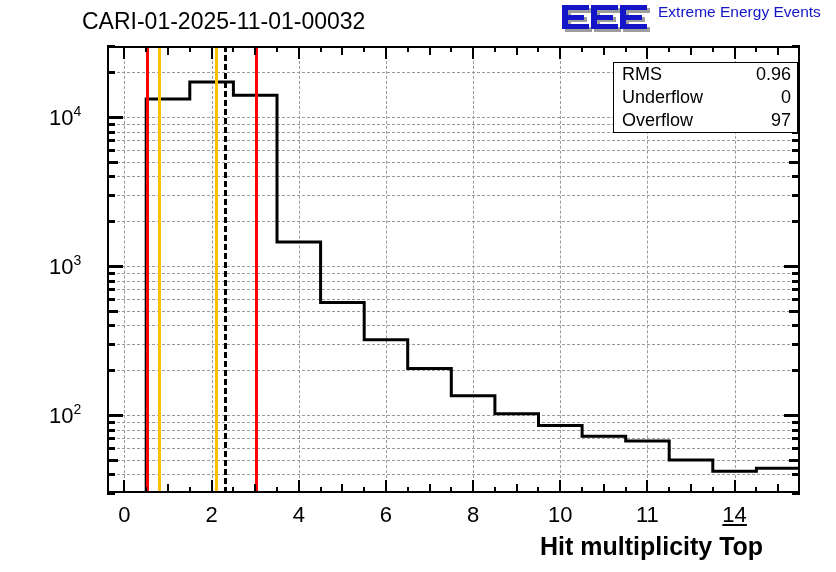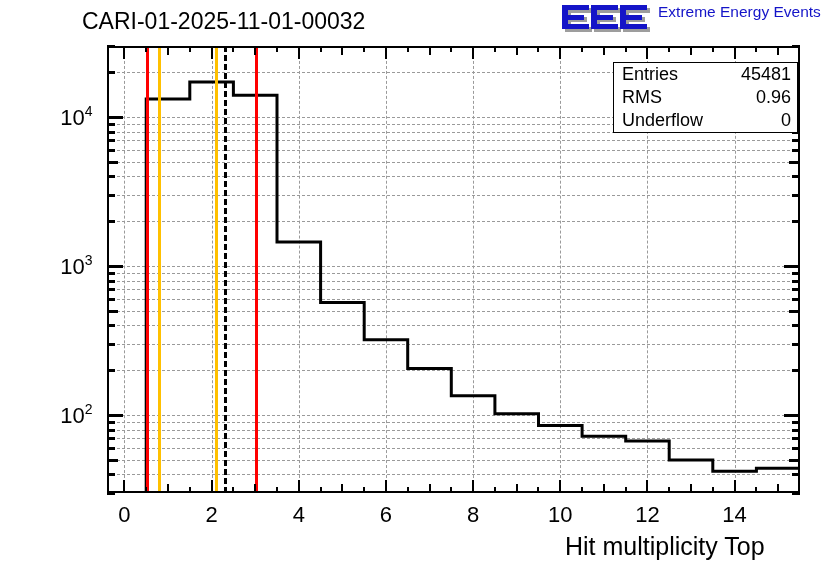--- a/index.html
+++ b/index.html
@@ -24,21 +24,21 @@
   
   .gl-v{position:absolute;top:0;width:0;height:447px;border-left:1px dashed #9a9a9a;}
   .gl-h{position:absolute;left:0;height:0;width:693px;border-top:1px dashed #9a9a9a;}
 
   
   .tick-b{position:absolute;background:#000;bottom:0;width:2px;}
   .tick-t{position:absolute;background:#000;top:0;width:2px;}
 
   
   .xlab{position:absolute;font-size:22px;text-align:center;transform:translateX(-50%);}
-  .ylab{position:absolute;font-size:22px;text-align:center;transform:translateY(-50%);white-space:nowrap;}
+  .ylab{position:absolute;font-size:22px;text-align:left;transform:translateY(-50%);white-space:nowrap;}
   .ylab sup{font-size:14px;vertical-align:super;}
   .axis-title{position:absolute;font-size:25px;white-space:nowrap;}
 
   
   .hist{position:absolute;left:0;top:0;}
 
   
   .vline{position:absolute;top:0;height:447px;width:3px;}
   .vline.dashed{width:0;border-left:3px dashed #000;background:none;}
 
@@ -206,22 +206,22 @@
       <div class="tick-b" style="left: 755.415px; bottom: 79px; height: 6px; position: absolute;"></div>
       <div class="tick-t" style="left: 755.415px; top: 46px; height: 6px; position: absolute; background: rgb(0, 0, 0);"></div>
       <div class="tick-b" style="left: 777.208px; bottom: 79px; height: 9px; position: absolute;"></div>
       <div class="tick-t" style="left: 777.208px; top: 46px; height: 9px; position: absolute; background: rgb(0, 0, 0);"></div>
       <div class="xlab" style="left: 124.434px; top: 502px;">0</div>
       <div class="xlab" style="left: 211.604px; top: 502px;">2</div>
       <div class="xlab" style="left: 298.774px; top: 502px;">4</div>
       <div class="xlab" style="left: 385.943px; top: 502px;">6</div>
       <div class="xlab" style="left: 473.113px; top: 502px;">8</div>
       <div class="xlab" style="left: 560.283px; top: 502px;">10</div>
-      <div class="xlab" style="left: 647.453px; top: 502px;">12</div>
-      <div class="xlab" style="left: 734.623px; top: 502px;">14</div>
+      <div class="xlab" style="left: 647.453px; top: 502px;">11</div>
+      <div class="xlab" style="left: 734.623px; top: 502px; text-decoration: underline;">14</div>
       <div style="position: absolute; background: rgb(0, 0, 0); height: 3px; left: 107px; top: 492px; width: 8px;"></div>
       <div style="position: absolute; background: rgb(0, 0, 0); height: 3px; left: 792px; top: 492px; width: 8px;"></div>
       <div style="position: absolute; background: rgb(0, 0, 0); height: 3px; left: 107px; top: 473.384px; width: 8px;"></div>
       <div style="position: absolute; background: rgb(0, 0, 0); height: 3px; left: 792px; top: 473.384px; width: 8px;"></div>
       <div style="position: absolute; background: rgb(0, 0, 0); height: 3px; left: 107px; top: 458.945px; width: 11px;"></div>
       <div style="position: absolute; background: rgb(0, 0, 0); height: 3px; left: 789px; top: 458.945px; width: 11px;"></div>
       <div style="position: absolute; background: rgb(0, 0, 0); height: 3px; left: 107px; top: 447.147px; width: 8px;"></div>
       <div style="position: absolute; background: rgb(0, 0, 0); height: 3px; left: 792px; top: 447.147px; width: 8px;"></div>
       <div style="position: absolute; background: rgb(0, 0, 0); height: 3px; left: 107px; top: 437.171px; width: 8px;"></div>
       <div style="position: absolute; background: rgb(0, 0, 0); height: 3px; left: 792px; top: 437.171px; width: 8px;"></div>
@@ -269,32 +269,32 @@
       <div style="position: absolute; background: rgb(0, 0, 0); height: 3px; left: 784px; top: 116.091px; width: 16px;"></div>
       <div style="position: absolute; background: rgb(0, 0, 0); height: 3px; left: 107px; top: 71.2376px; width: 8px;"></div>
       <div style="position: absolute; background: rgb(0, 0, 0); height: 3px; left: 792px; top: 71.2376px; width: 8px;"></div>
       <div style="position: absolute; background: rgb(0, 0, 0); height: 3px; left: 107px; top: 45px; width: 8px;"></div>
       <div style="position: absolute; background: rgb(0, 0, 0); height: 3px; left: 792px; top: 45px; width: 8px;"></div>
       <div class="ylab" style="left: 49px; top: 415.091px; width: 55px;">10<sup>2</sup></div>
       <div class="ylab" style="left: 49px; top: 266.091px; width: 55px;">10<sup>3</sup></div>
       <div class="ylab" style="left: 49px; top: 117.091px; width: 55px;">10<sup>4</sup></div>
     </div>
 
-  <div class="axis-title" style="left:565px;top:532px;">Hit multiplicity Top</div>
+  <div class="axis-title" style="left:540px;top:532px;font-weight:bold;">Hit multiplicity Top</div>
 
   <div class="stats">
     <div id="statsrows">
-        <div class="stats-row">
-          <span class="k">Entries</span>
-          <span class="v">45481</span>
-        </div>
         <div class="stats-row">
           <span class="k">RMS</span>
           <span class="v">0.96</span>
         </div>
         <div class="stats-row">
           <span class="k">Underflow</span>
           <span class="v">0</span>
         </div>
+        <div class="stats-row">
+          <span class="k">Overflow</span>
+          <span class="v">97</span>
+        </div>
       </div>
   </div>
 
 </div>
 
 </body></html>

